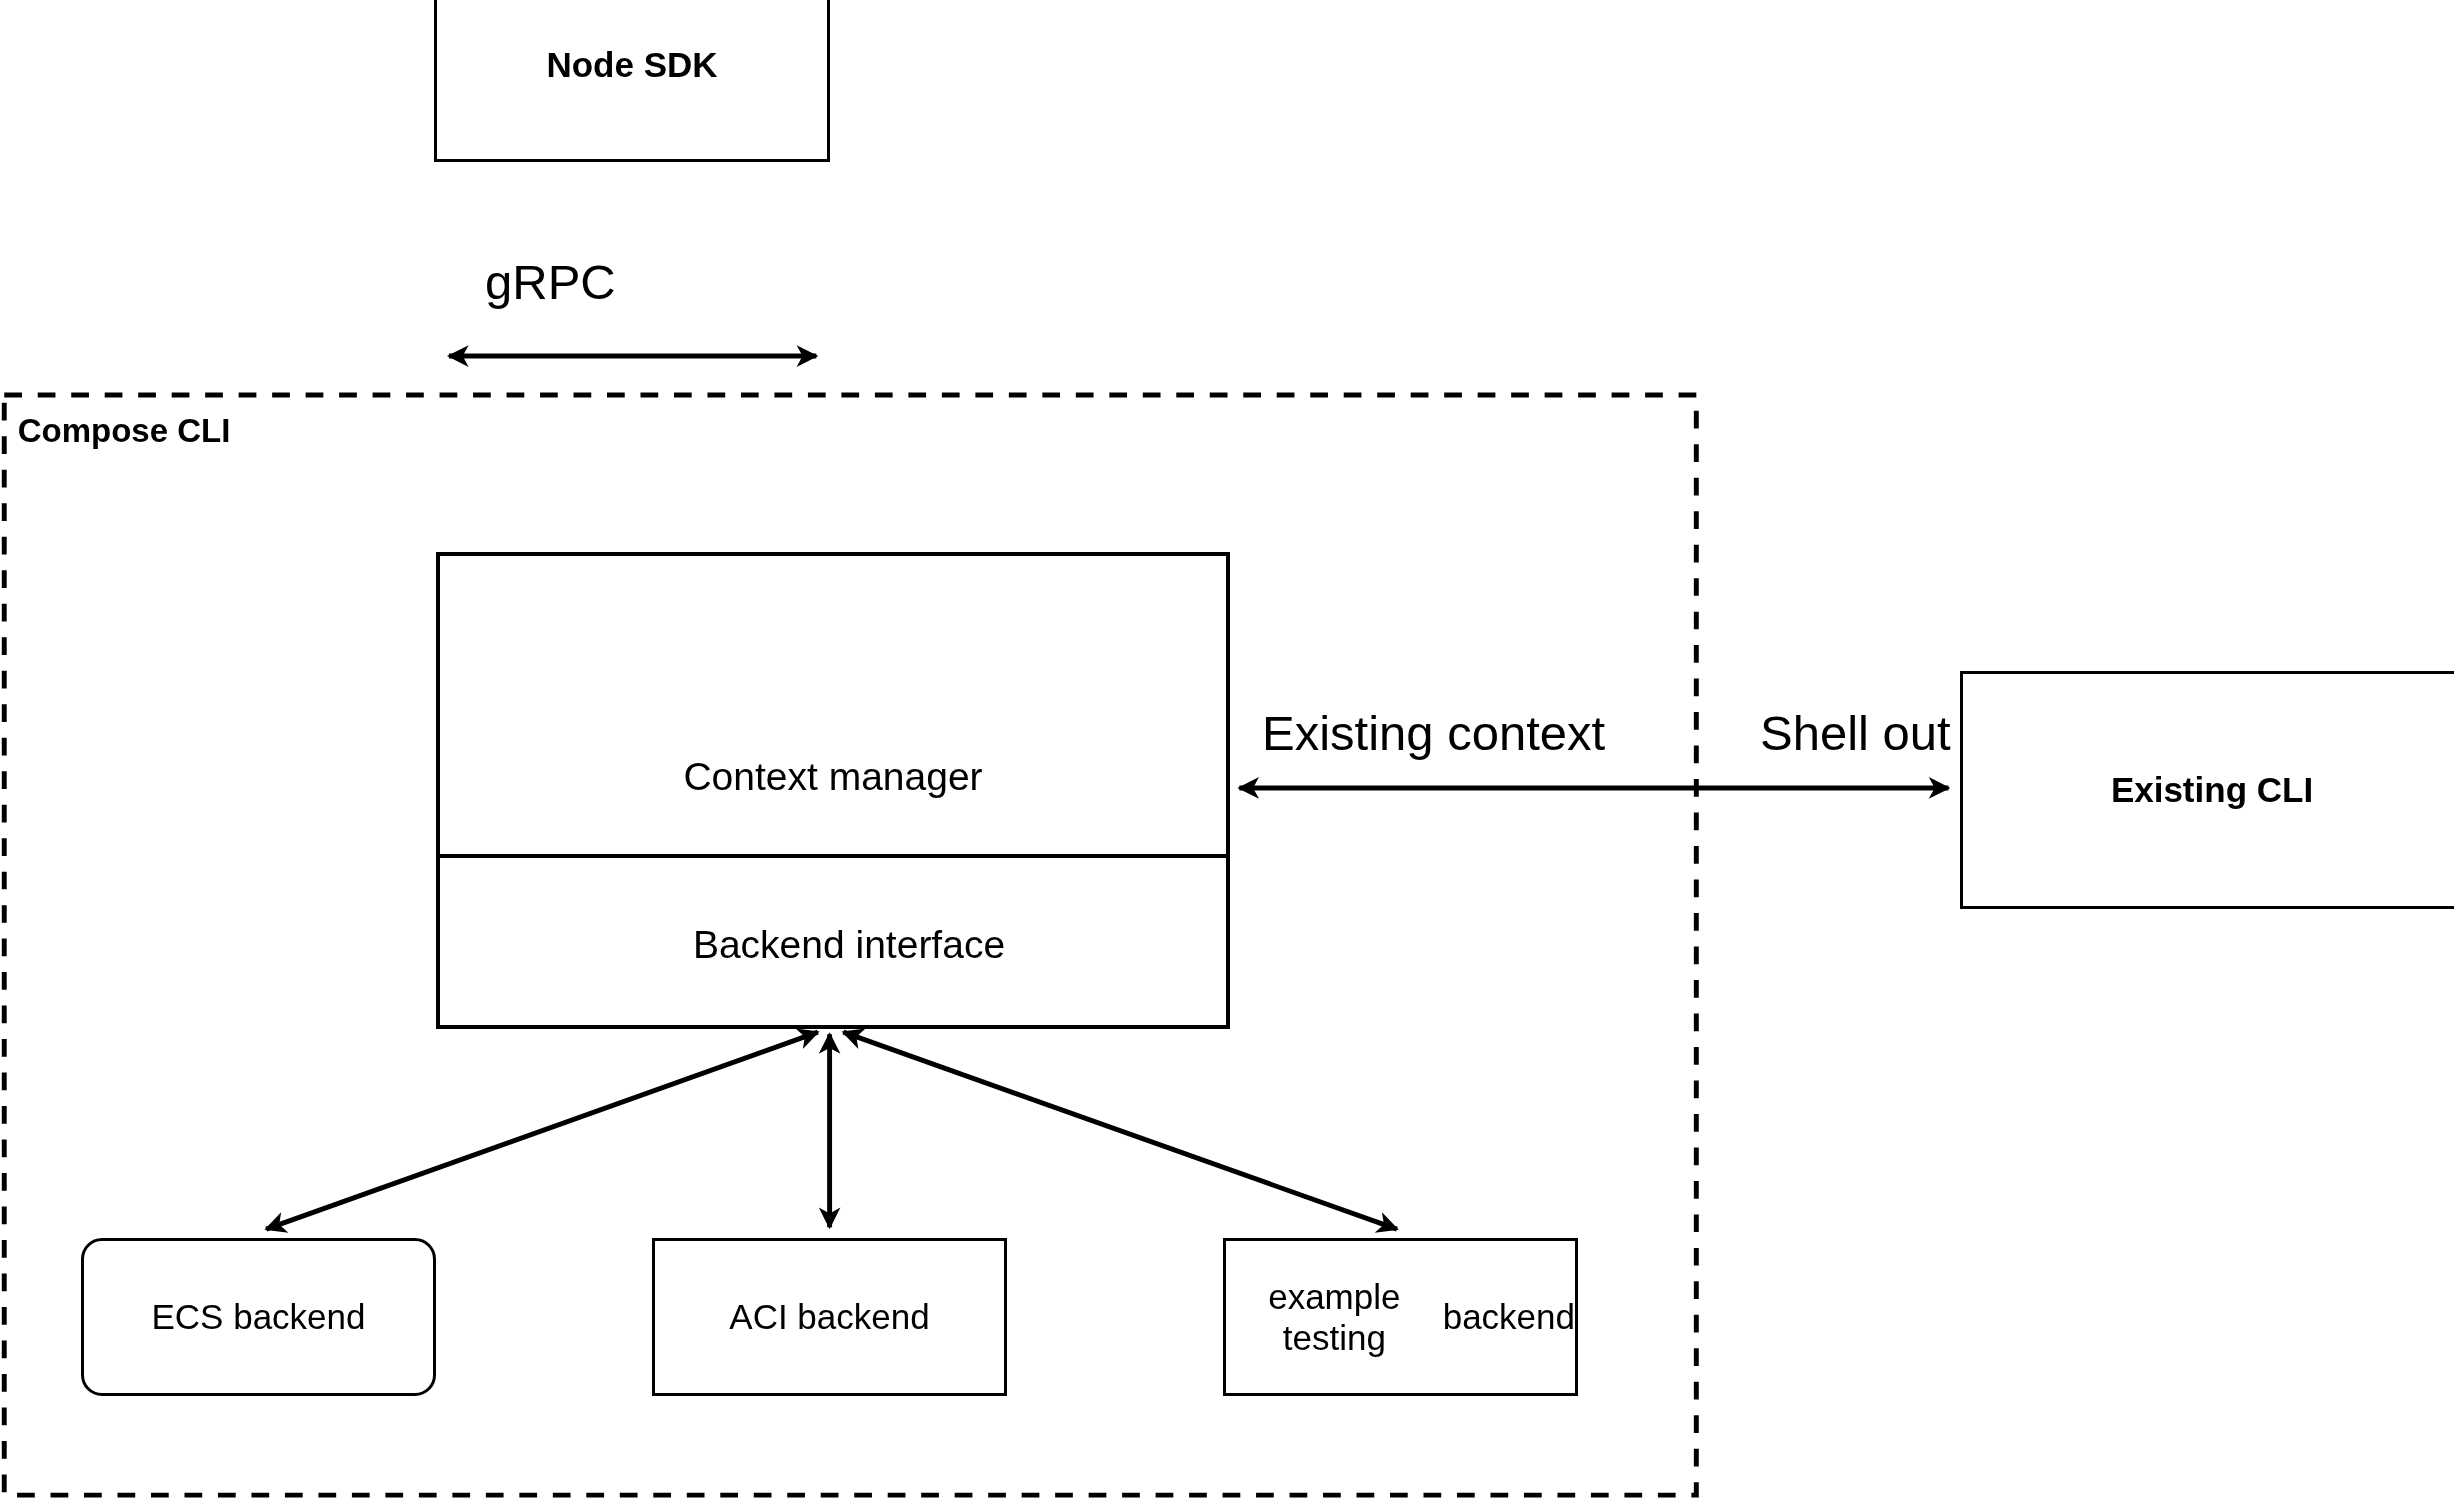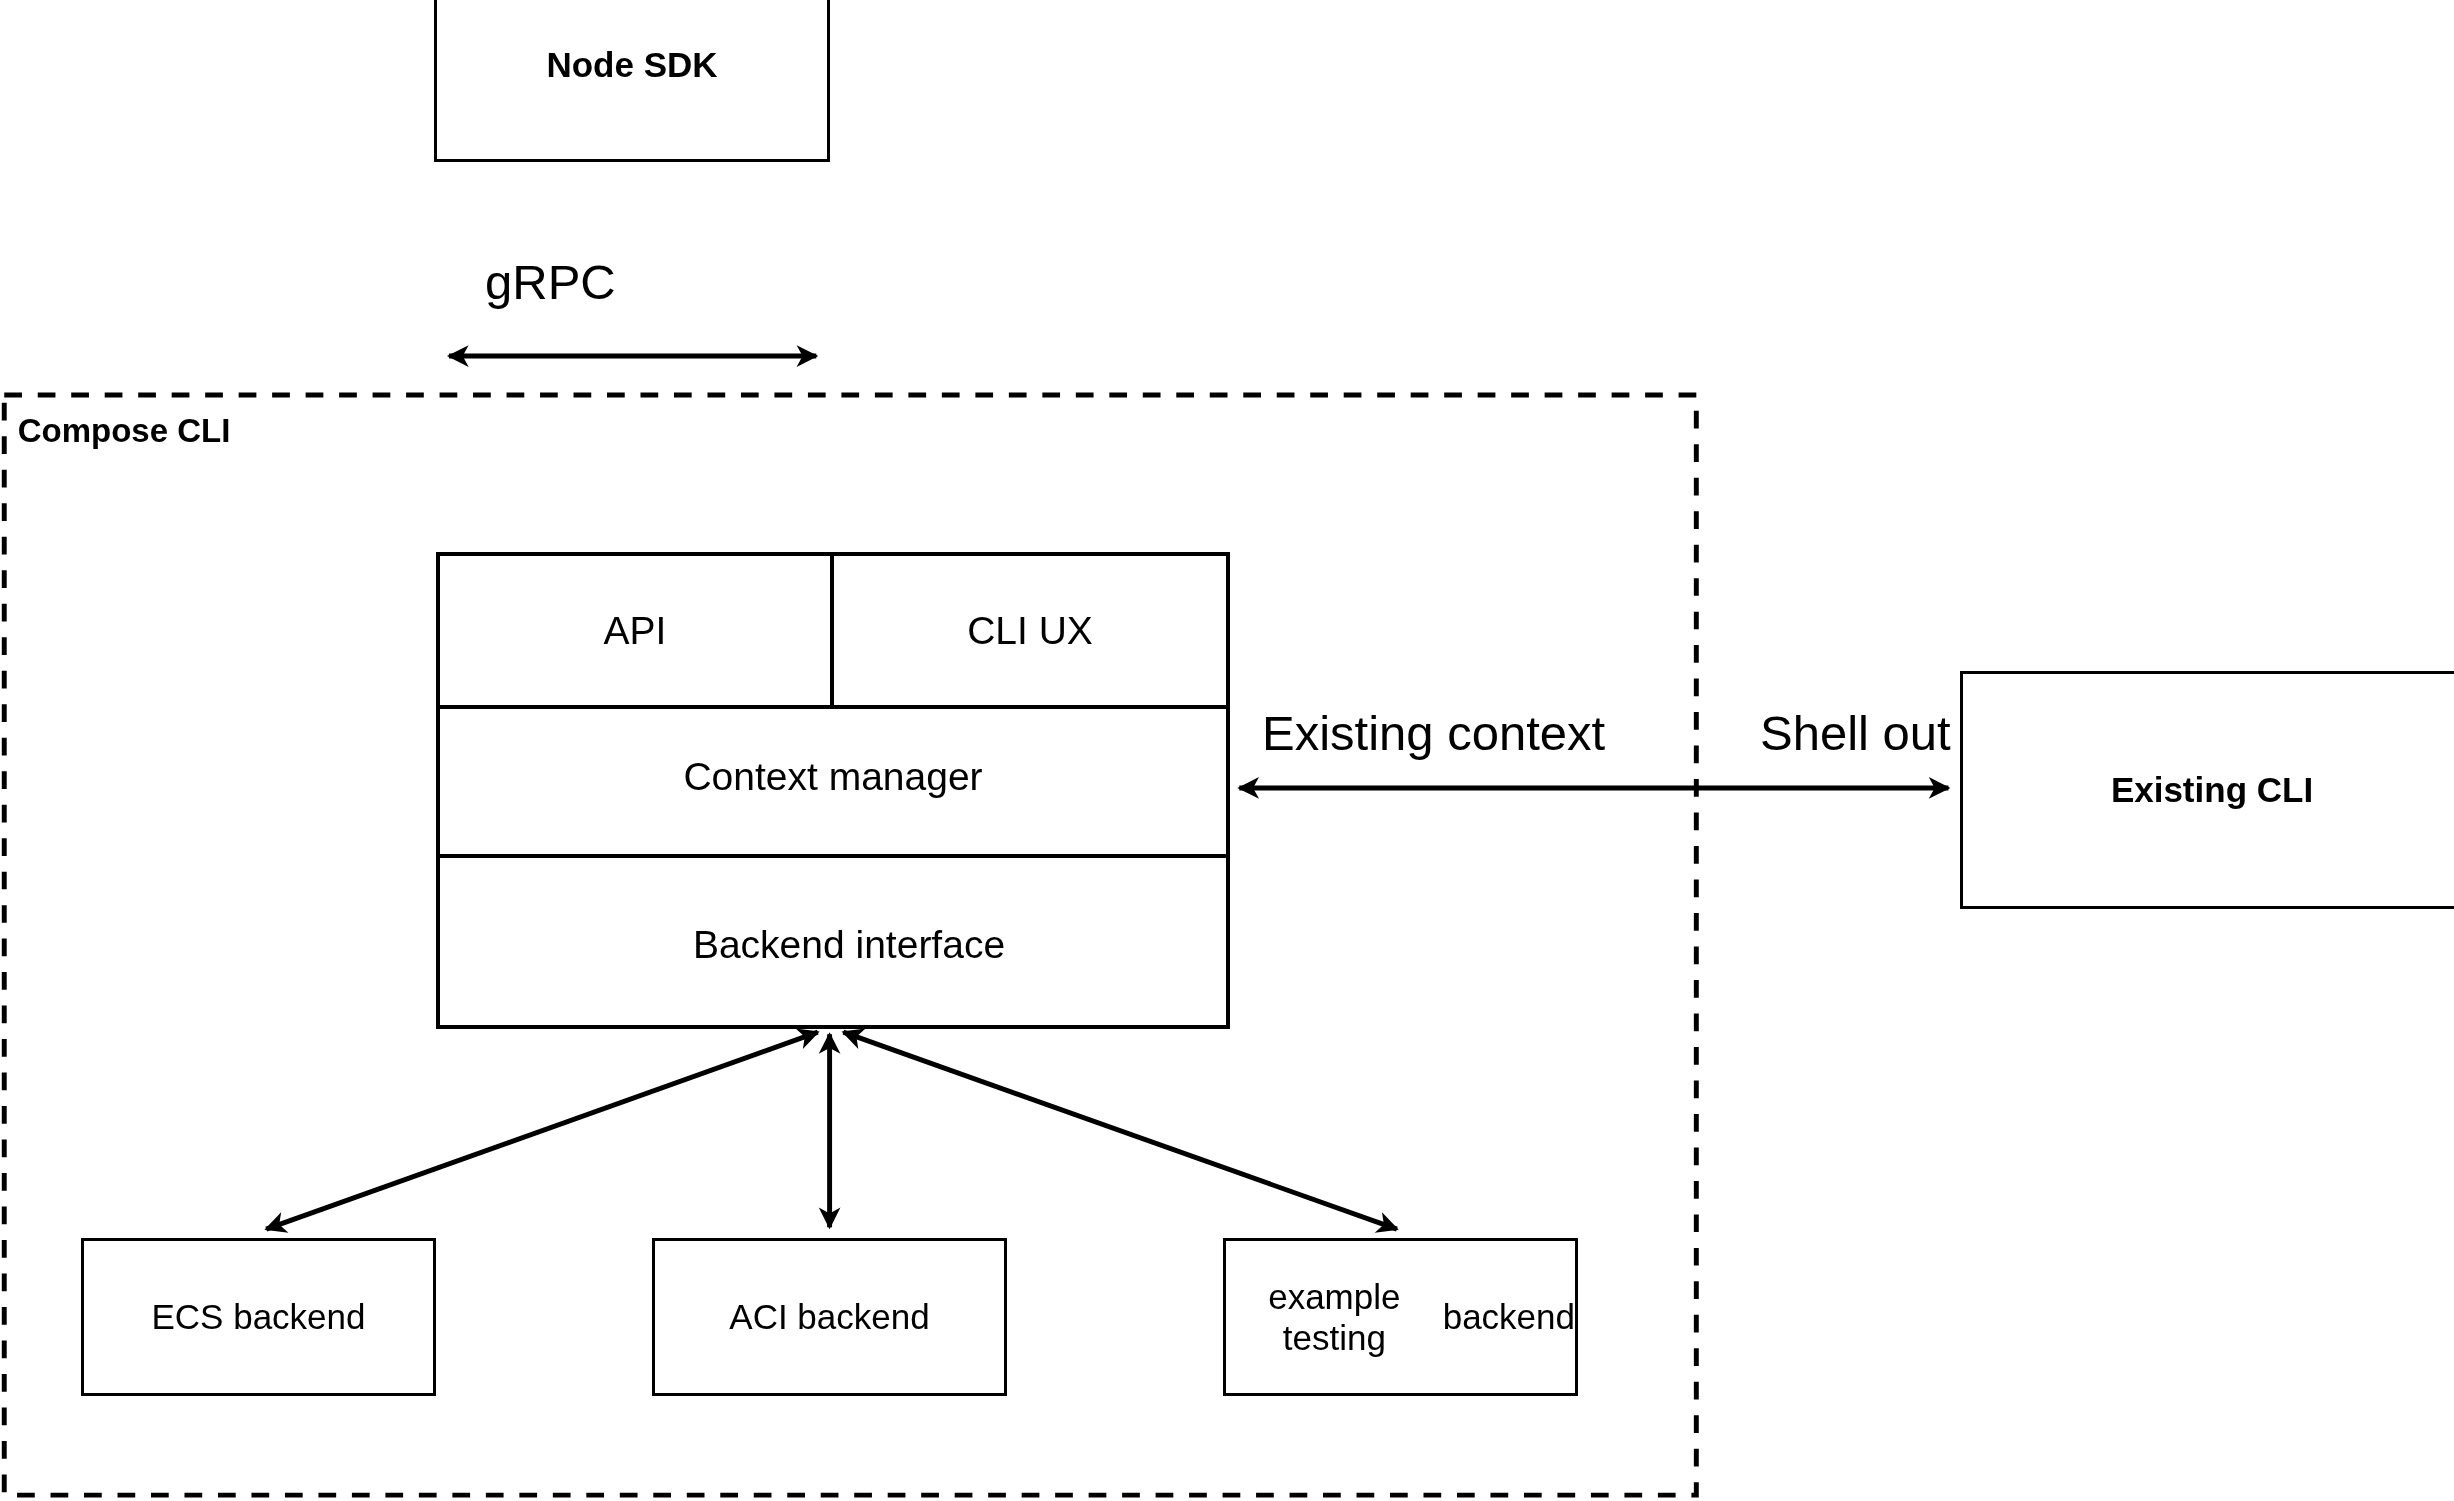--- a/index.html
+++ b/index.html
@@ -49,46 +49,36 @@
 
   <div class="node bold" style="left:434px;top:-31.5px;width:396px;height:193px;">
     <span class="lbl">Node SDK</span>
   </div>
 
   <div class="grouplabel" style="left:17.7px;top:412px;">Compose CLI</div>
 
   <div style="position:absolute;left:436px;top:552px;width:794px;height:477px;
               box-sizing:border-box;border:4.9px solid #000;background:#fff;">
 
-    <div style="position:absolute;left:0;top:0;width:100%;height:153px;
-                box-sizing:border-box;border-bottom:4.9px solid #000;display:flex;">
-      <div class="cellrow" style="position:relative;flex:0 0 394px;height:100%;
-                  box-sizing:border-box;border-right:4.9px solid #000;">
-        <span>API</span>
-      </div>
-      <div class="cellrow" style="position:relative;flex:1 1 auto;height:100%;">
-        <span>CLI UX</span>
-      </div>
-    </div>
 
     <div class="cellrow" style="left:0;top:144px;width:100%;height:158px;
                 box-sizing:border-box;border-bottom:4.9px solid #000;">
       <span>Context manager</span>
     </div>
 
     <div class="cellrow" style="left:0;top:310px;width:100%;height:157px;box-sizing:border-box;margin-left:16px;">
       <span>Backend interface</span>
     </div>
   </div>
 
   <div class="node bold" style="left:1960px;top:671px;width:504px;height:238px;">
     <span class="lbl">Existing CLI</span>
   </div>
 
-  <div class="node" style="left:81px;top:1238px;width:355px;height:158px;">
+  <div class="node" style="left:81px;top:1238px;width:355px;height:158px;border-radius:21px;">
     <span class="lbl">ECS backend</span>
   </div>
 
   <div class="node" style="left:652px;top:1238px;width:355px;height:158px;">
     <span class="lbl">ACI backend</span>
   </div>
 
   <div class="node" style="left:1223px;top:1238px;width:355px;height:158px;">
     <span class="lbl">example testing</span>
     <span class="lbl">backend</span>

